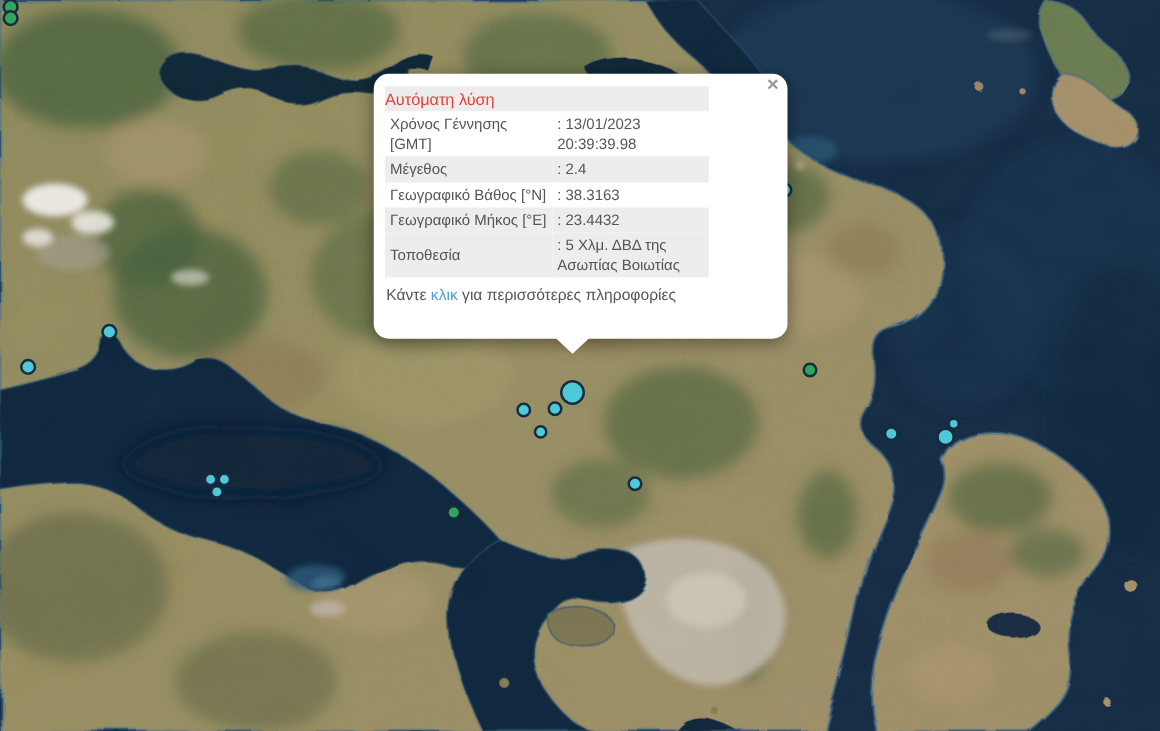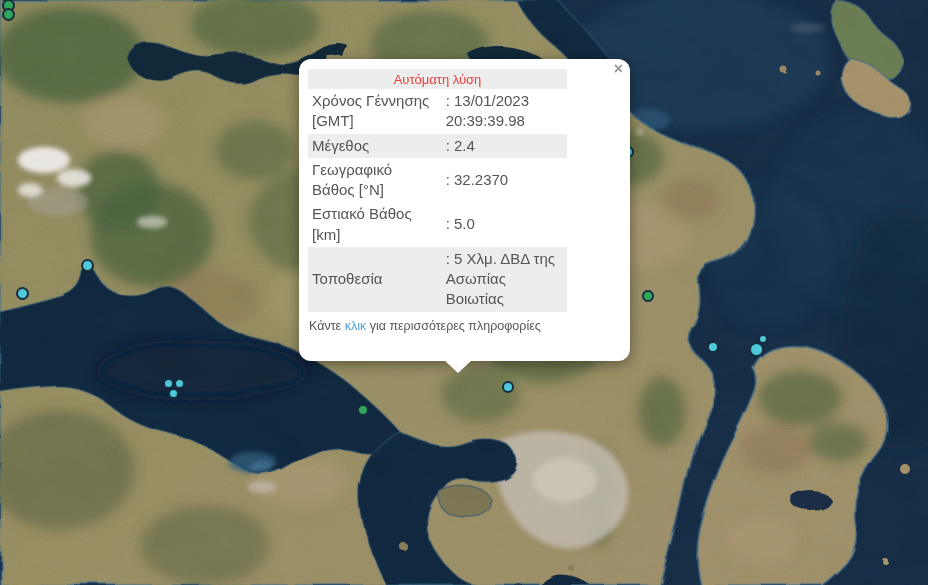--- a/index.html
+++ b/index.html
@@ -33,27 +33,27 @@
   }
   .popup-close{
     position:absolute;top:3px;right:7px;font-size:16px;line-height:14px;
     font-weight:700;color:#979797;cursor:pointer;user-select:none;
   }
   .popup-inner{padding:10px 1px 12px 9px;}
   .ptable{display:table;width:259px;border-collapse:collapse;}
   .ptitle{
     display:block;width:259px;background:var(--row-stripe,#ededed);
     color:var(--popup-title-red,#e8413c);
-    text-align:center;font-size:13px;padding:3px 0 2px 0;
+    text-align:left;font-size:13px;padding:3px 0 2px 0;
   }
   .prow{display:table-row;}
   .prow.stripe{background:var(--row-stripe,#ededed);}
   .pcell{
     display:table-cell;vertical-align:middle;
-    font-size:15px;line-height:1.35;color:#555;
+    font-size:12px;line-height:1.35;color:#555;
     padding:2px 4px;
   }
   .plabel{width:130px;}
   .pvalue{width:121px;}
   .pfooter{margin:7px 0 16px 1px;font-size:12.5px;color:#555;width:280px;}
   .pfooter .plink{color:var(--link-blue,#4d9fd6);cursor:pointer;}
 </style>
 </head>
 <body>
 
@@ -215,25 +215,25 @@
         <div class="prow">
           <div class="pcell plabel">Χρόνος Γέννησης [GMT]</div>
           <div class="pcell pvalue">: 13/01/2023 20:39:39.98</div>
         </div>
         <div class="prow stripe">
           <div class="pcell plabel">Μέγεθος</div>
           <div class="pcell pvalue">: 2.4</div>
         </div>
         <div class="prow">
           <div class="pcell plabel">Γεωγραφικό Βάθος [°N]</div>
-          <div class="pcell pvalue">: 32.2370</div>
-        </div>
-        <div class="prow">
-          <div class="pcell plabel">Εστιακό Βάθος [km]</div>
-          <div class="pcell pvalue">: 5.0</div>
+          <div class="pcell pvalue">: 38.3163</div>
+        </div>
+        <div class="prow stripe">
+          <div class="pcell plabel">Γεωγραφικό Μήκος [°E]</div>
+          <div class="pcell pvalue">: 23.4432</div>
         </div>
         <div class="prow stripe">
           <div class="pcell plabel">Τοποθεσία</div>
           <div class="pcell pvalue">: 5 Χλμ. ΔΒΔ της Ασωπίας Βοιωτίας</div>
         </div>
       </div>
     <div class="pfooter"><span>Κάντε </span><span class="plink">κλικ</span><span> για περισσότερες πληροφορίες</span></div>
   </div>
 </div>
 

